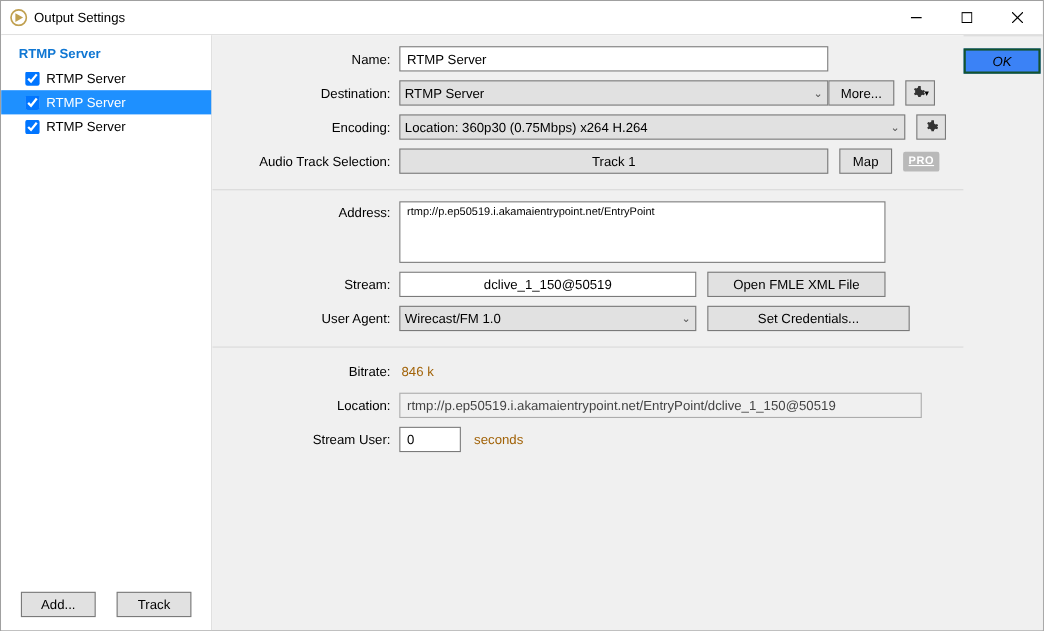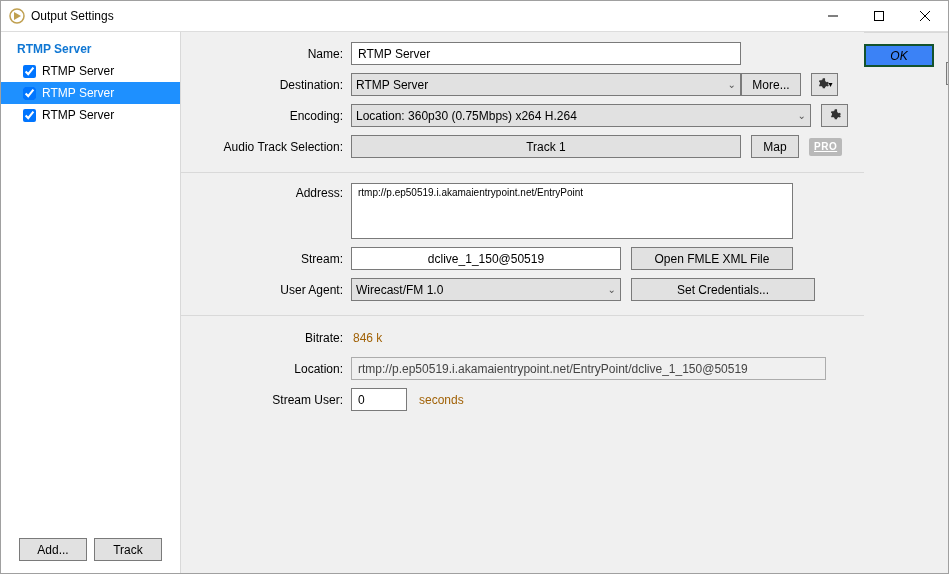--- a/index.html
+++ b/index.html
@@ -8,21 +8,21 @@
 .titlebar .app-icon { width: 16px; height: 16px; margin-right: 6px; }
 .titlebar .title { flex: 1; font-size: 12px; color: #000; }
 .titlebar .winctrl { width: 46px; height: 30px; display: flex; align-items: center; justify-content: center; cursor: default; }
 .content { flex: 1; display: flex; min-height: 0; }
 .sidebar { width: 225px; background: #fff; display: flex; flex-direction: column; border-right: 1px solid #d9d9d9; }
 .sidebar-header { color: #1077d3; font-size: 12px; font-weight: 600; padding: 10px 10px 4px 16px; }
 .server-list { flex: 1; }
 .server-item { display: flex; align-items: center; height: 22px; padding-left: 22px; gap: 6px; cursor: default; }
 .server-item.selected { background: #1e90ff; color: #fff; }
 .server-item input[type=checkbox] { width: 13px; height: 13px; margin: 0; }
-.sidebar-buttons { display: flex; gap: 7px; padding: 12px 18px; }
+.sidebar-buttons { display: flex; gap: 19px; padding: 12px 18px; }
 .sidebar-buttons button, .footer button { height: 23px; border: 1px solid #7a7a7a; background: #e1e1e1; padding: 0 10px; min-width: 68px; cursor: default; }
 .main { flex: 1; background: #f0f0f0; display: flex; flex-direction: row; }
 .panel { padding: 10px 16px 14px 16px; }
 .panel + .panel { border-top: 1px solid #d9d9d9; }
 .row { display: flex; align-items: center; margin-bottom: 8px; min-height: 23px; }
 .row .label { width: 154px; text-align: right; padding-right: 8px; color: #000; }
 .txt { height: 23px; border: 1px solid #7a7a7a; background: #fff; padding: 0 6px; font-size: 12px; }
 .sel { height: 23px; border: 1px solid #7a7a7a; background: #e1e1e1; padding: 0 4px; font-size: 12px; appearance: none; position: relative; display: flex; align-items: center; justify-content: space-between; cursor: default; }
 .sel .chev { font-size: 10px; color: #555; padding-left: 6px; }
 .btn { height: 23px; border: 1px solid #7a7a7a; background: #e1e1e1; display: inline-flex; align-items: center; justify-content: center; padding: 0 8px; cursor: default; font-size: 12px; }

